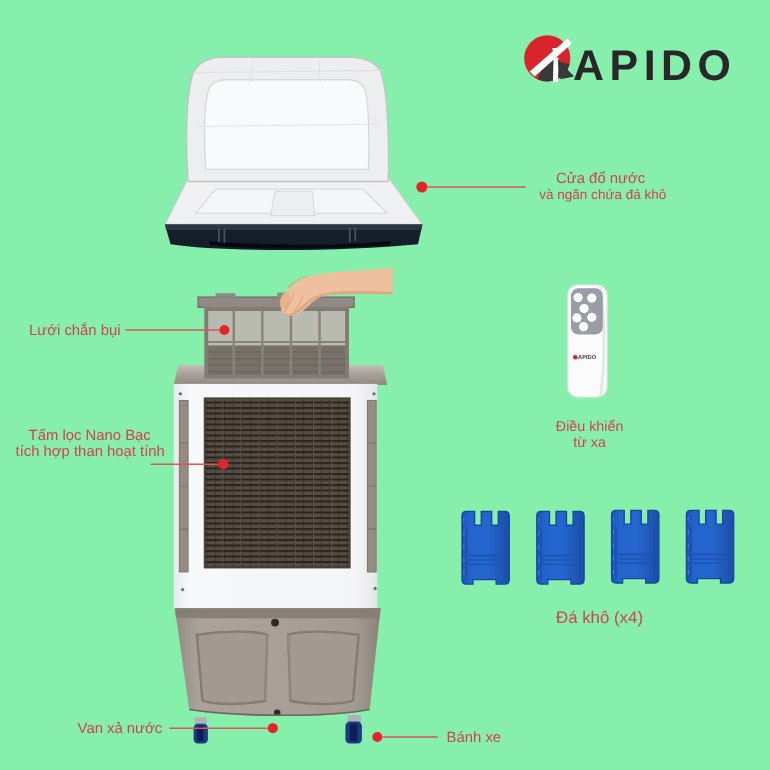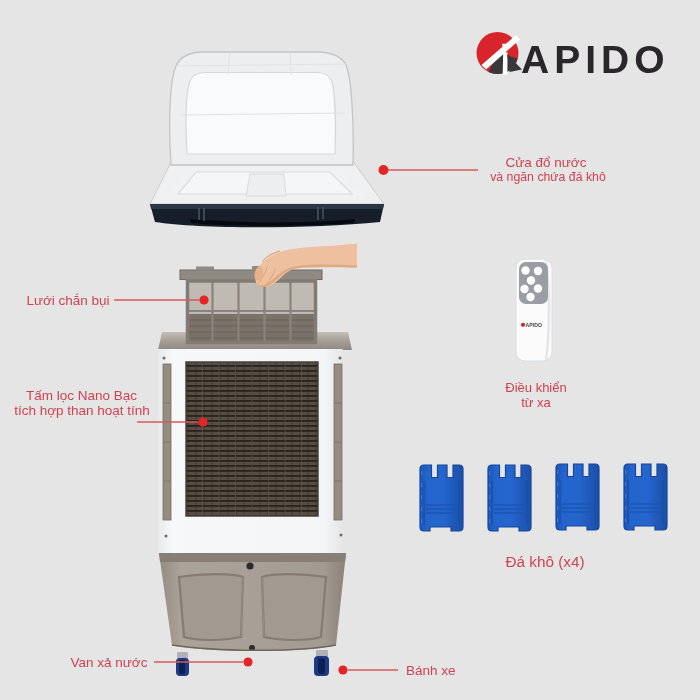--- a/index.html
+++ b/index.html
@@ -1,16 +1,16 @@
 <!DOCTYPE html>
 <html><head>
 <meta charset="utf-8">
 <style>
 html,body{margin:0;padding:0;background:#ffffff;}
-#stage{position:relative;width:700px;height:700px;background:#e5e5e5;overflow:hidden;}
+#stage{position:relative;width:700px;height:700px;background:#86efac;overflow:hidden;}
 svg{position:absolute;top:0;left:0;}
 text{font-family:"Liberation Sans",sans-serif;}
 </style>
 </head>
 <body>
 <div id="stage">
 <svg width="700" height="700" viewBox="0 0 700 700">
 <defs>
 <pattern id="meshp" width="8" height="5" patternUnits="userSpaceOnUse">
   <rect width="8" height="5" fill="#564e45"></rect>

